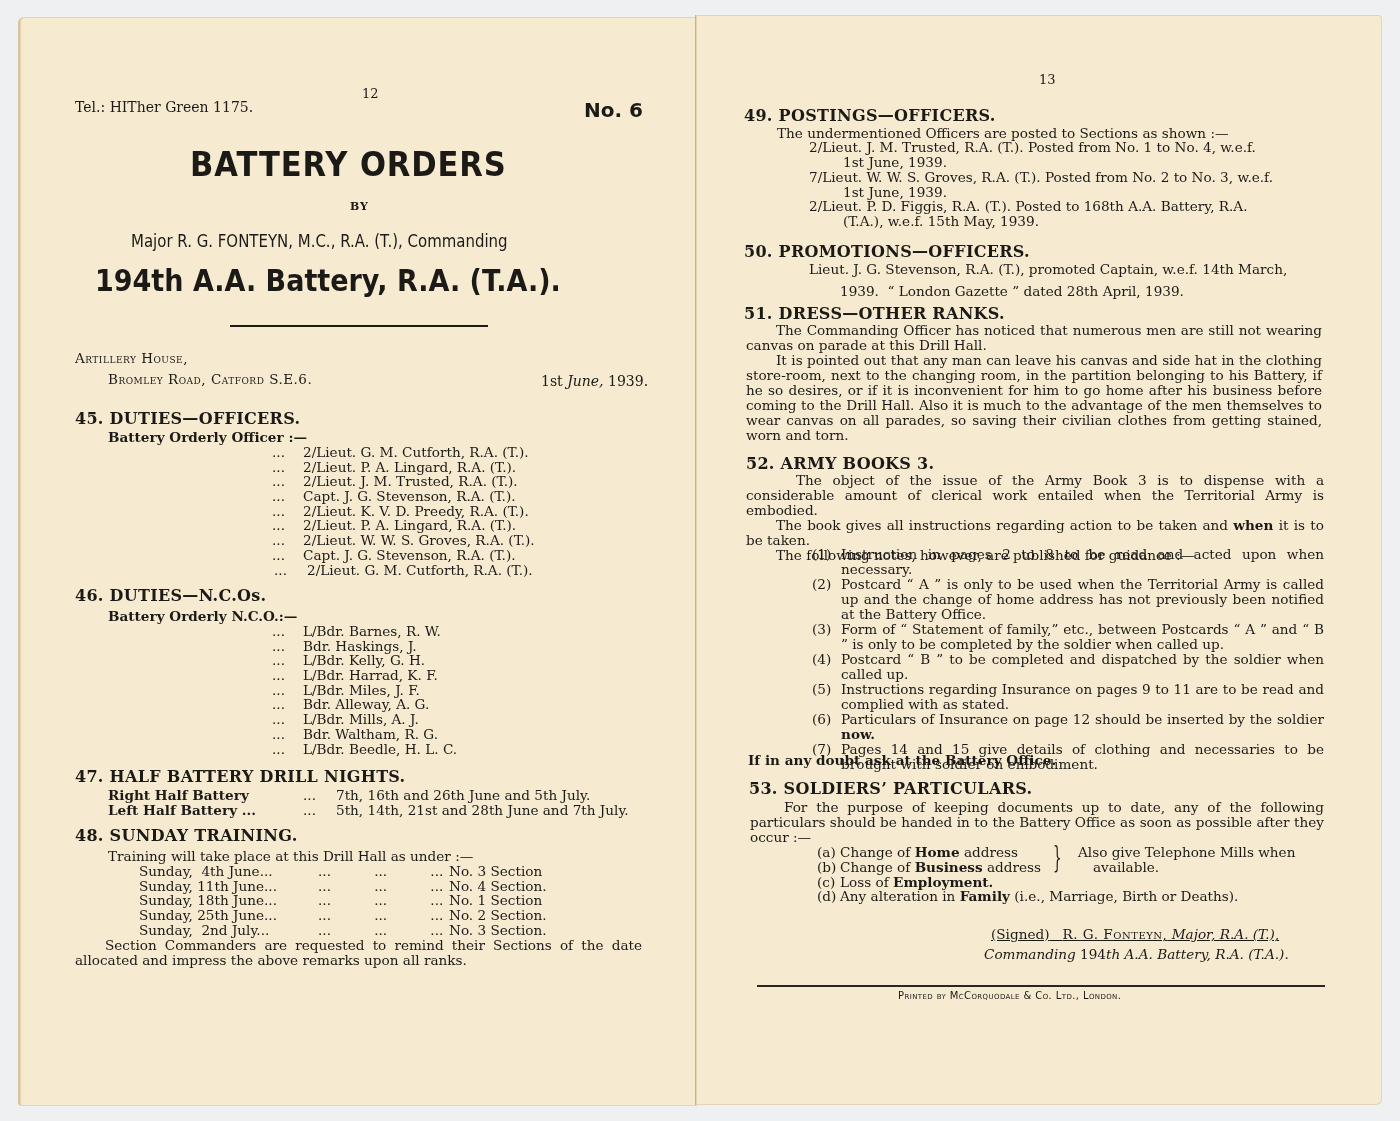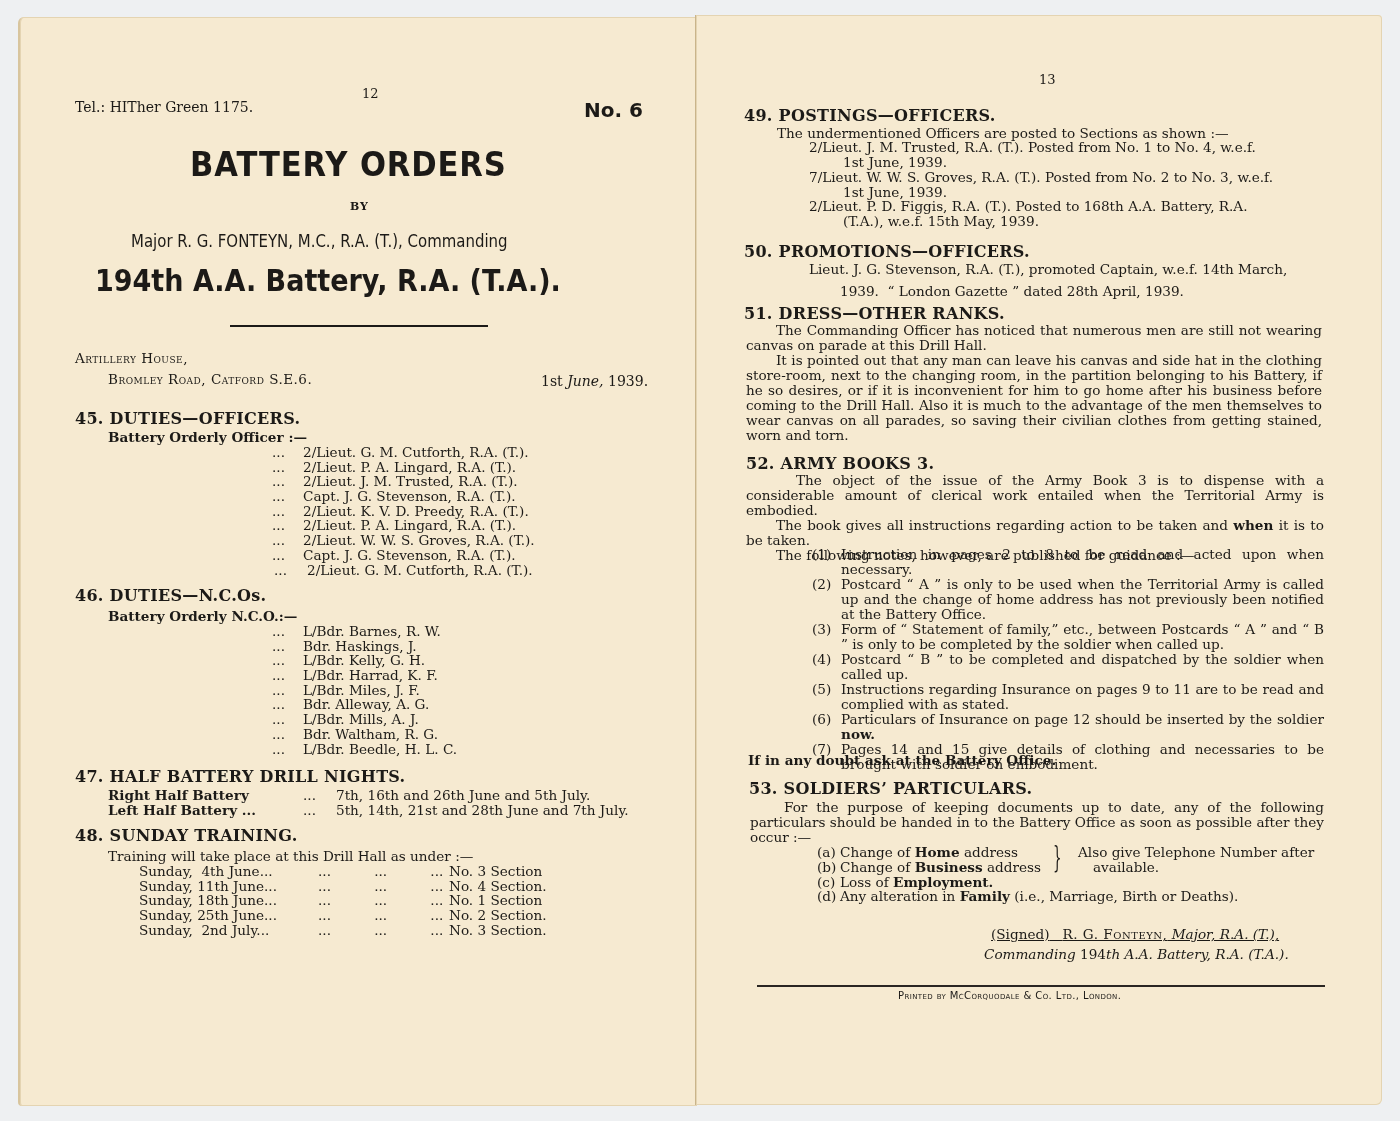--- a/index.html
+++ b/index.html
@@ -152,20 +152,21 @@
   <div class="row" style="left:318px;top:893px;white-space:pre;">...          ...          ...</div>
   <div class="row" style="left:449px;top:893px;">No. 1 Section</div>
   <div class="row" style="left:139px;top:908px;white-space:pre;">Sunday, 25th June...</div>
   <div class="row" style="left:318px;top:908px;white-space:pre;">...          ...          ...</div>
   <div class="row" style="left:449px;top:908px;">No. 2 Section.</div>
   <div class="row" style="left:139px;top:923px;white-space:pre;">Sunday,  2nd July...</div>
   <div class="row" style="left:318px;top:923px;white-space:pre;">...          ...          ...</div>
   <div class="row" style="left:449px;top:923px;">No. 3 Section.</div>
 </div>
 <div class="para" style="left:75px;top:938px;width:567px;">
+  <p>Section Commanders are requested to remind their Sections of the date allocated and impress the above remarks upon all ranks.</p>
 </div>
 
 <div id="right-page" class="page"></div>
 
 <div class="abs serif" style="left:1039px;top:72px;font-size:13px;">13</div>
 
 <div class="abs hdr" style="left:744px;top:106px;">49.  POSTINGS—OFFICERS.</div>
 <div class="row" style="left:777px;top:126px;">The undermentioned Officers are posted to Sections as shown :—</div>
 <div class="row" style="left:809px;top:140px;">2/Lieut. J. M. Trusted, R.A. (T.).  Posted from No. 1 to No. 4, w.e.f.</div>
 <div class="row" style="left:843px;top:155px;">1st June, 1939.</div>
@@ -226,21 +227,21 @@
 <div class="para" style="left:750px;top:800px;width:574px;">
   <p style="text-indent:34px;">For the purpose of keeping documents up to date, any of the following particulars should be handed in to the Battery Office as soon as possible after they occur :—</p>
 </div>
 <div>
   <div class="row" style="left:817px;top:845px;"><span style="display:inline-block;width:23px;">(a)</span><span>Change of </span><b>Home</b><span> address</span></div>
   <div class="row" style="left:817px;top:860px;"><span style="display:inline-block;width:23px;">(b)</span><span>Change of </span><b>Business</b><span> address</span></div>
   <div class="row" style="left:817px;top:875px;"><span style="display:inline-block;width:23px;">(c)</span><span>Loss of </span><b>Employment.</b><span></span></div>
   <div class="row" style="left:817px;top:889px;"><span style="display:inline-block;width:23px;">(d)</span><span>Any alteration in </span><b>Family</b><span> (i.e., Marriage, Birth or Deaths).</span></div>
 </div>
 <div class="abs serif" style="left:1053px;top:842px;font-size:30px;line-height:30px;transform:scaleX(0.45);transform-origin:left;">}</div>
-<div class="row" style="left:1078px;top:845px;">Also give Telephone Number after</div>
+<div class="row" style="left:1078px;top:845px;">Also give Telephone Mills when</div>
 <div class="row" style="left:1093px;top:860px;">available.</div>
 
 <div class="row" style="left:991px;top:927px;text-decoration:underline;">
   <span>(Signed)</span>&nbsp;&nbsp;&nbsp;<span class="sc">R. G. Fonteyn,</span><span class="i"> Major, R.A. (T.),</span>
 </div>
 <div class="row" style="left:984px;top:947px;">
   <span class="i">Commanding</span><span> 194</span><span class="i">th</span><span class="i"> A.A. Battery, R.A. (T.A.).</span>
 </div>
 
 <div class="abs" style="left:757px;top:985px;width:568px;height:1.5px;background:#2a2622;"></div>

